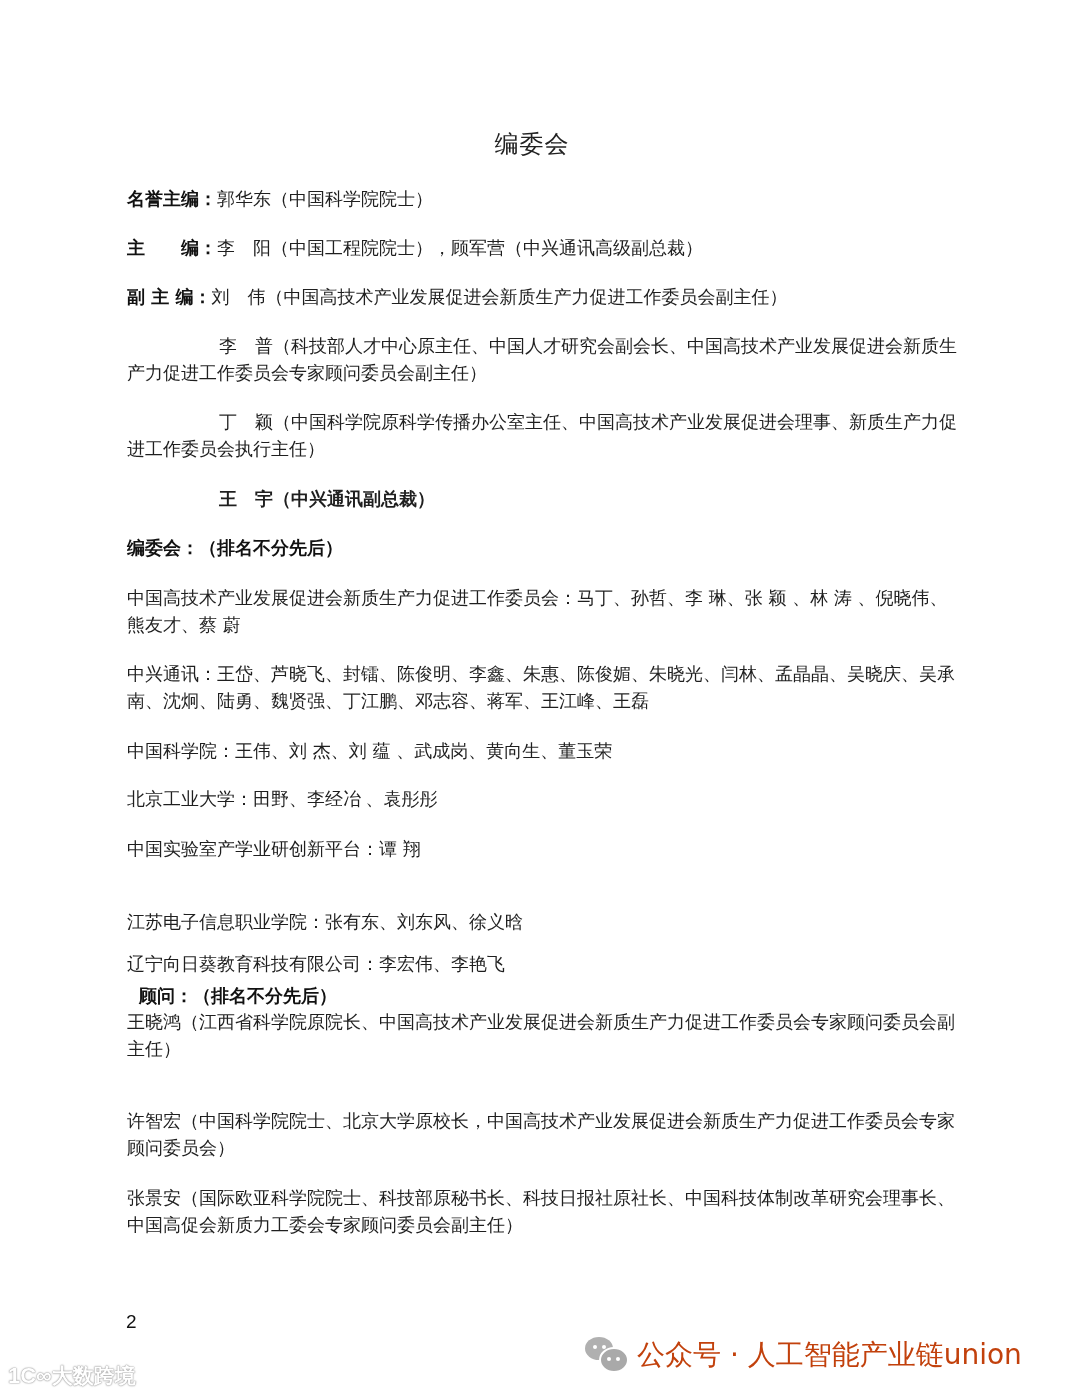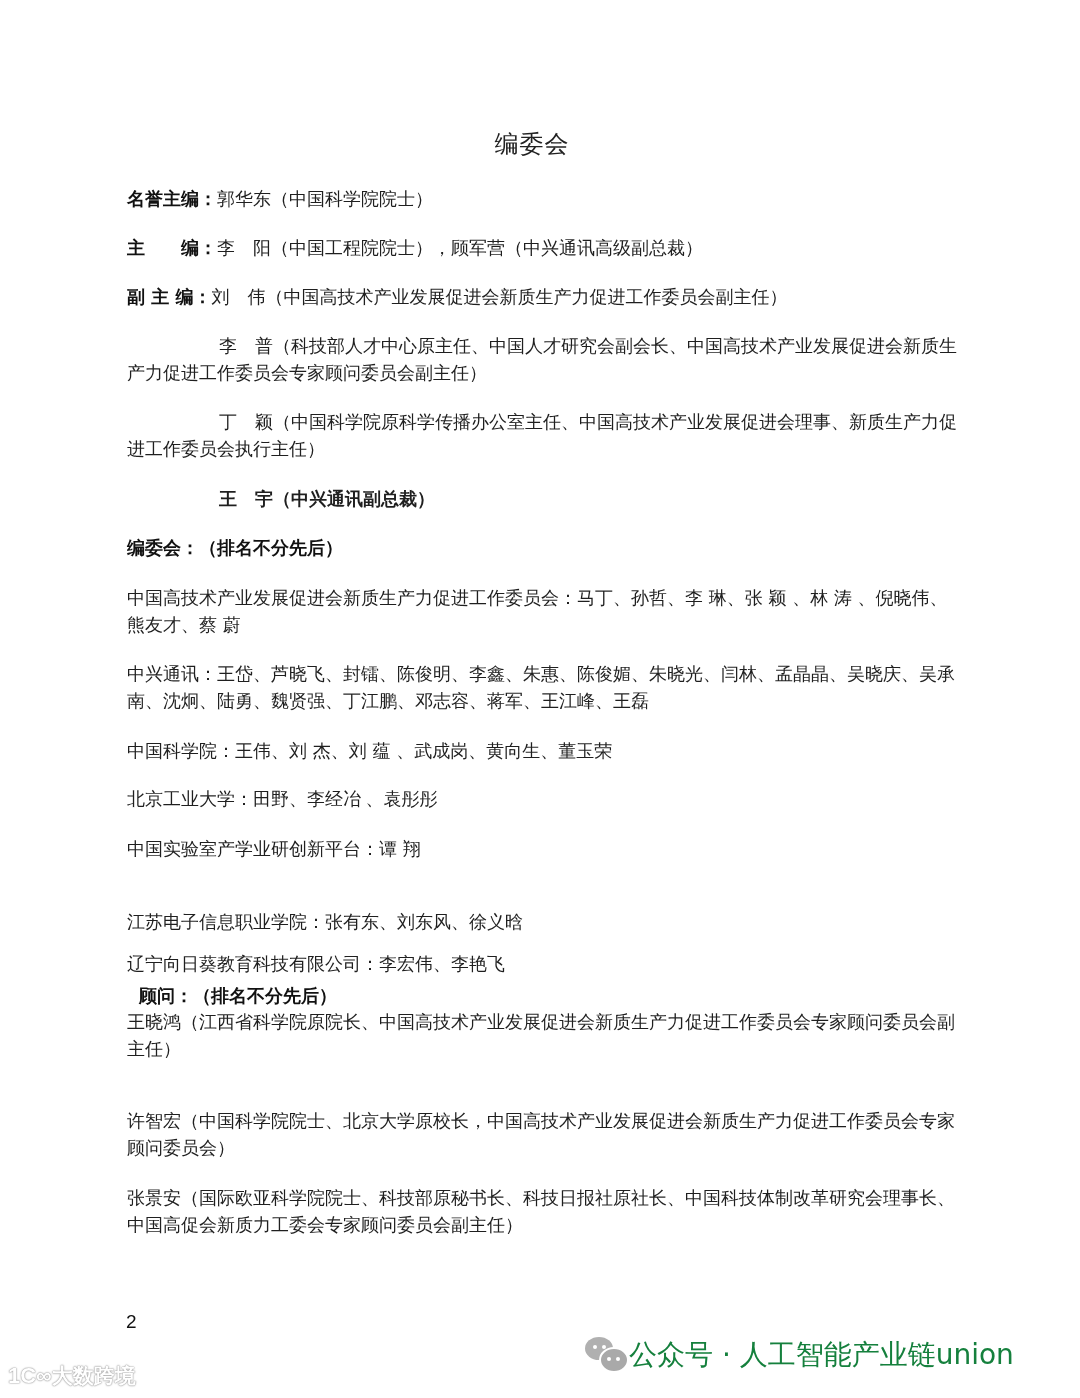--- a/index.html
+++ b/index.html
@@ -27,21 +27,21 @@
   .wm-left {
     position: absolute; left: 8px; top: 1362px; display: flex; align-items: center;
     color: #ffffff; font-size: 21px; font-weight: bold;
     text-shadow: 0 0 2px #999, 0 0 1px #777;
   }
   .wm-left .logo {
     font-family: "Liberation Sans", sans-serif; font-size: 22px;
   }
   .wm-right {
     position: absolute; left: 585px; top: 1336px; display: flex; align-items: center;
-    color: #15803d; font-size: 28px;
+    gap: 8px; color: #c2410c; font-size: 28px;
   }
   .wechat-icon { width: 44px; height: 36px; position: relative; }
   .wechat-icon .b1 {
     position: absolute; left: 0; top: 0; width: 28px; height: 23px;
     background: #b0b0b0; border-radius: 50%;
   }
   .wechat-icon .b2 {
     position: absolute; left: 14px; top: 10px; width: 26px; height: 22px;
     background: #a9a9a9; border: 2px solid #fff; border-radius: 50%;
   }

